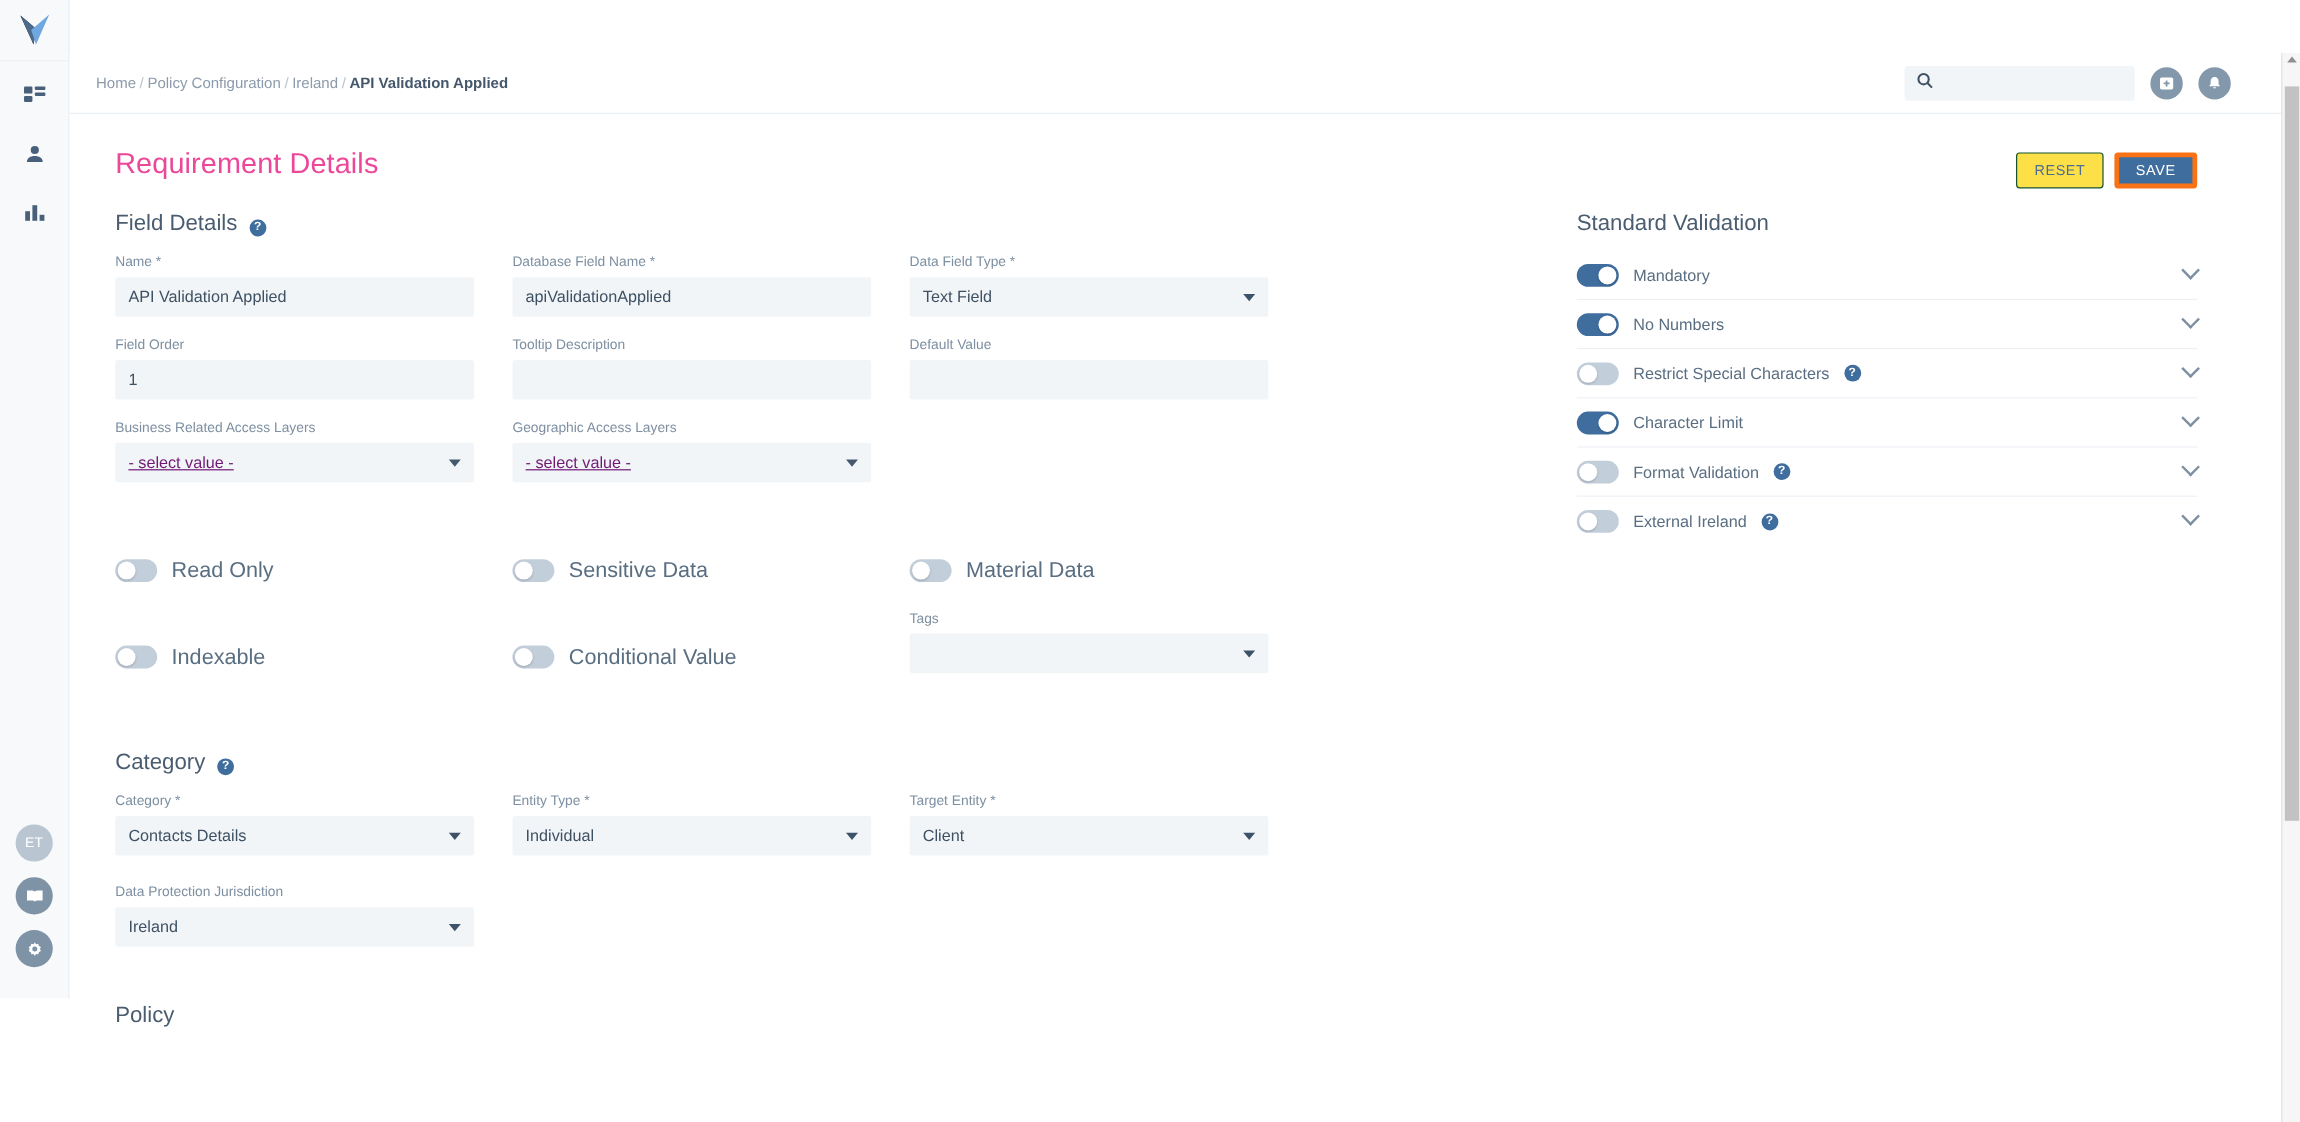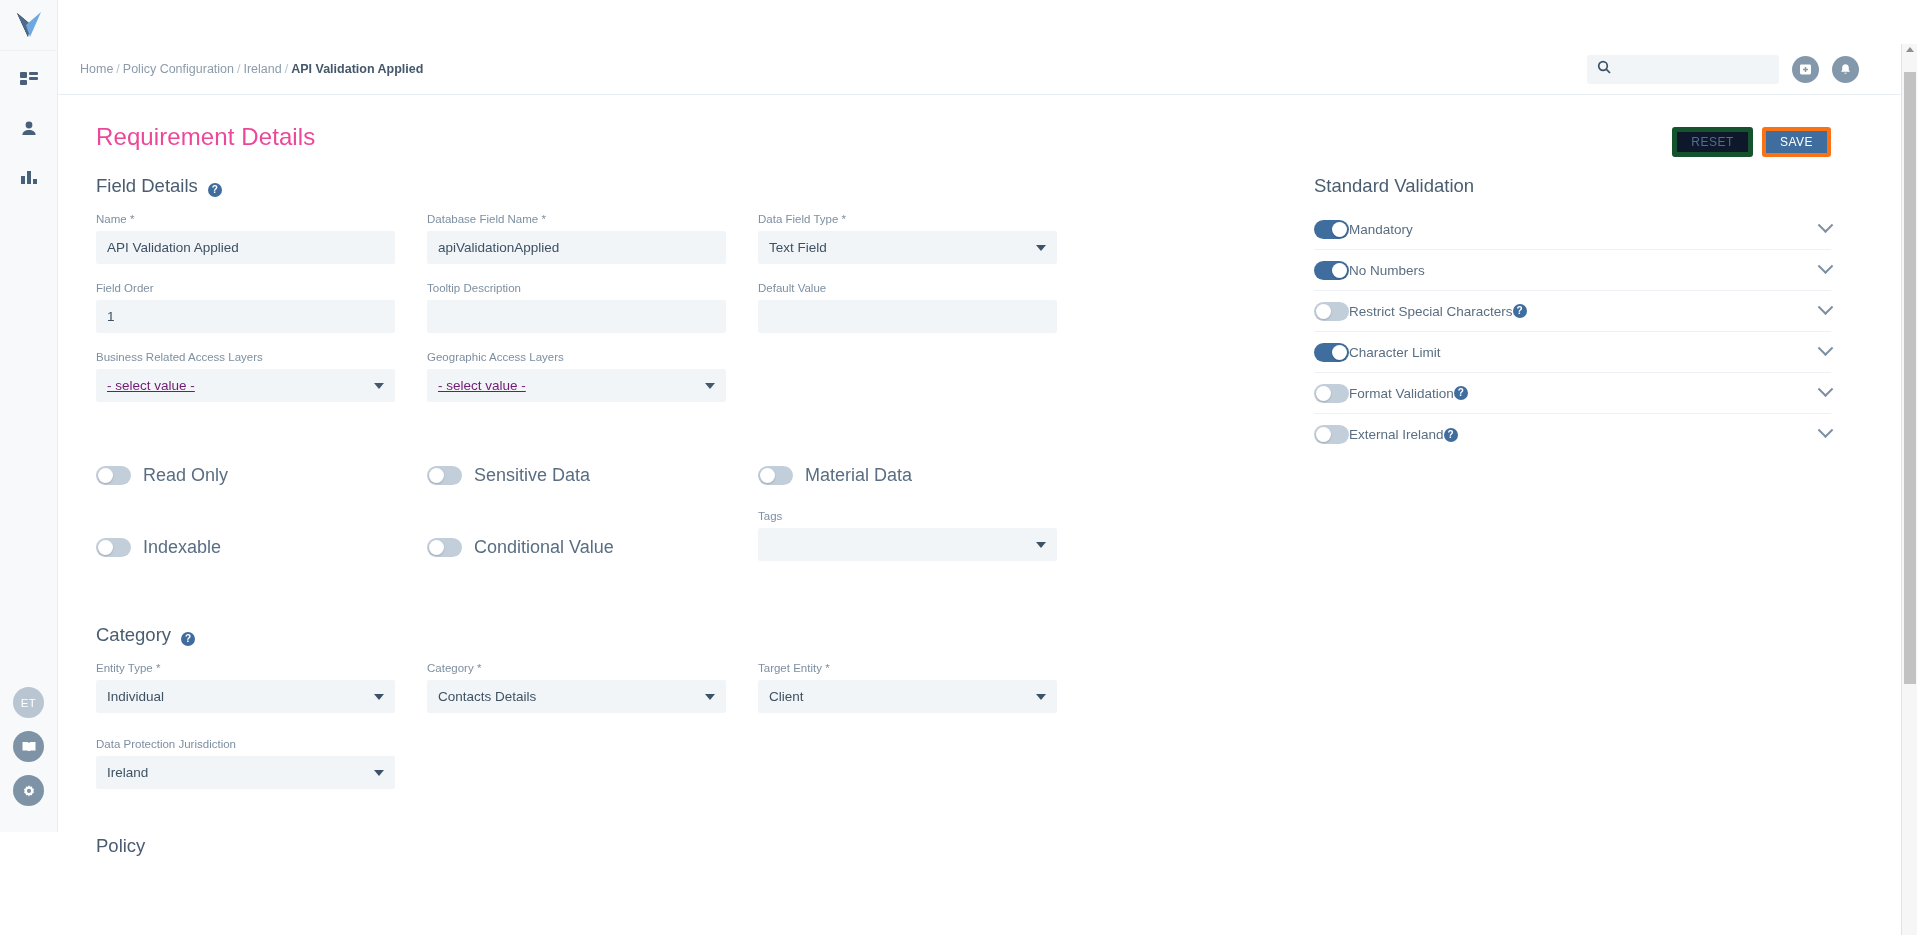--- a/index.html
+++ b/index.html
@@ -96,21 +96,21 @@
   }
   .title-row { display: flex; align-items: flex-start; }
   .actions { margin-left: auto; display: flex; gap: 9px; padding-top: 4px; padding-right: 48px; }
   .btn {
     height: 30px; min-width: 62px; padding: 0 14px;
     font-size: 12px; letter-spacing: .5px;
     font-family: "Liberation Sans", sans-serif;
     border-radius: 3px; cursor: pointer;
     display: flex; align-items: center; justify-content: center;
   }
-  .btn-reset { background: #0f172a; border: 5px solid #14532d; color: #4b6customer; color: #4d6party; color: #50678a; }
+  .btn-reset { background: #fde047; border: 1px solid #14532d; color: #4b6customer; color: #4d6party; color: #50678a; }
   .btn-reset { color: #4e6d94; }
   .btn-save { background: #3f6d9e; border: 4px solid #f97316; color: #ffffff; }
 
   .cols { display: flex; gap: 0; }
   .col-left { width: 1200px; flex: 0 0 1200px; }
   .col-right { flex: 1 1 auto; padding-left: 18px; padding-right: 48px; }
 
   .section-head {
     display: flex; align-items: flex-end; gap: 10px;
     font-size: 18.5px; color: #4a5d70; font-weight: normal;
@@ -168,21 +168,21 @@
     position: absolute; top: 2px; left: 2px;
     width: 15px; height: 15px; border-radius: 50%;
     background: #ffffff; box-shadow: 0 1px 2px rgba(0,0,0,.18);
   }
   .tgl.on { background: #3f6d9e; }
   .tgl.on .knob { left: 18px; }
   .tgl-label { font-size: 18px; color: #5a6e82; }
 
   
   .val-row {
-    display: flex; align-items: center; gap: 0;
+    display: flex; align-items: center; gap: 12px;
     height: 41px; border-bottom: 1px solid #edf1f5;
     cursor: pointer;
   }
   .val-label { font-size: 13.5px; color: #5a6e82; }
   .chev {
     margin-left: auto; width: 11px; height: 11px;
     border-right: 2px solid #7d8fa1; border-bottom: 2px solid #7d8fa1;
     transform: rotate(45deg) translate(-3px,-3px);
   }
   .val-head { margin-bottom: 12px; }
@@ -405,30 +405,30 @@
           </div>
         </div>
 
         <div class="section-head" style="margin-top:45px">
           <span>Category</span>
           <span class="help-icon">?</span>
         </div>
 
         <div class="field-row">
           <div class="fld">
+            <span class="fld-label"><span>Category</span> <span class="req">*</span></span>
+            <div class="fld-select">
+              <span>Contacts Details</span>
+              <span class="caret"></span>
+            </div>
+          </div>
+          <div class="fld">
             <span class="fld-label"><span>Entity Type</span> <span class="req">*</span></span>
             <div class="fld-select">
               <span>Individual</span>
-              <span class="caret"></span>
-            </div>
-          </div>
-          <div class="fld">
-            <span class="fld-label"><span>Category</span> <span class="req">*</span></span>
-            <div class="fld-select">
-              <span>Contacts Details</span>
               <span class="caret"></span>
             </div>
           </div>
           <div class="fld">
             <span class="fld-label"><span>Target Entity</span> <span class="req">*</span></span>
             <div class="fld-select">
               <span>Client</span>
               <span class="caret"></span>
             </div>
           </div>

